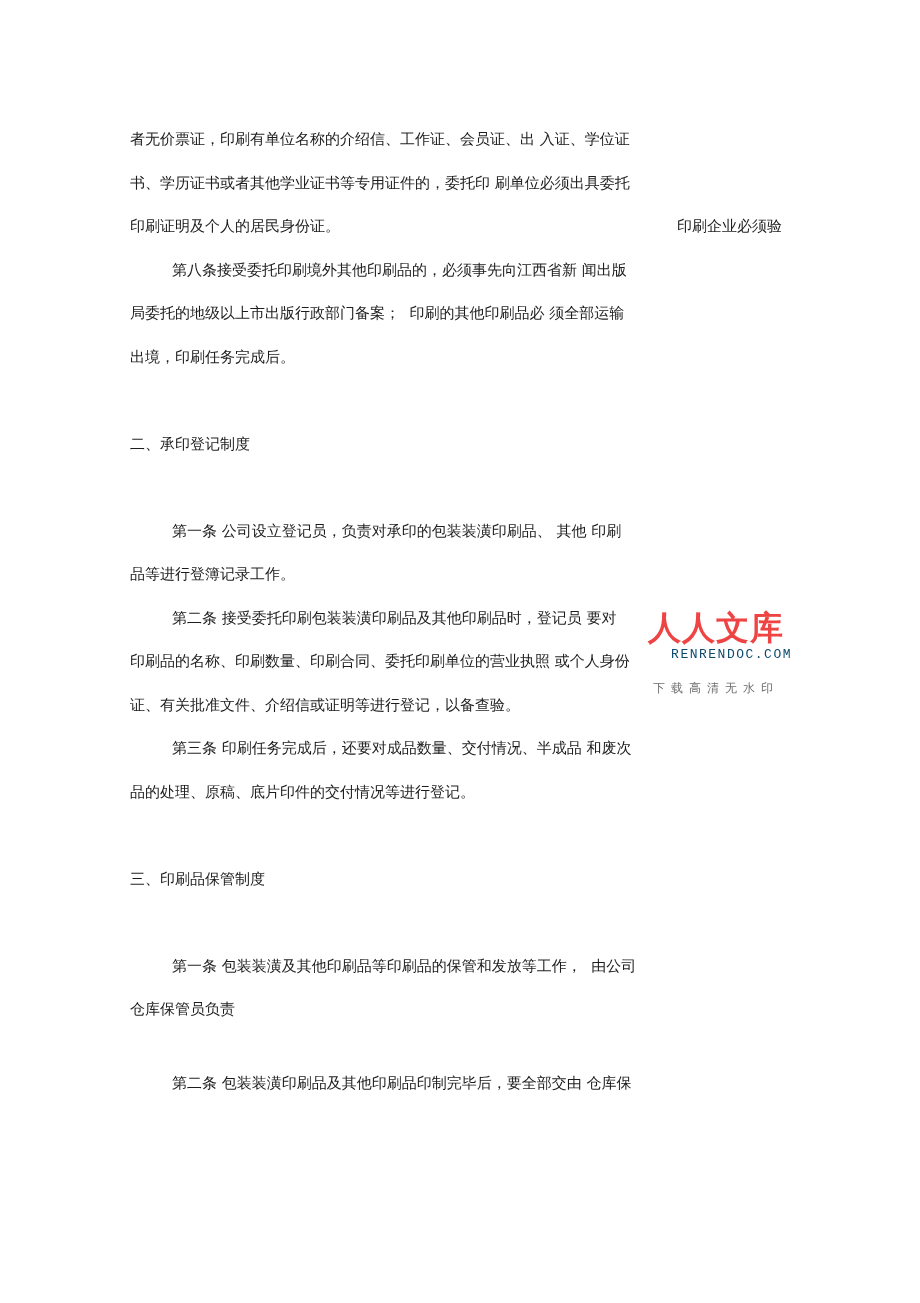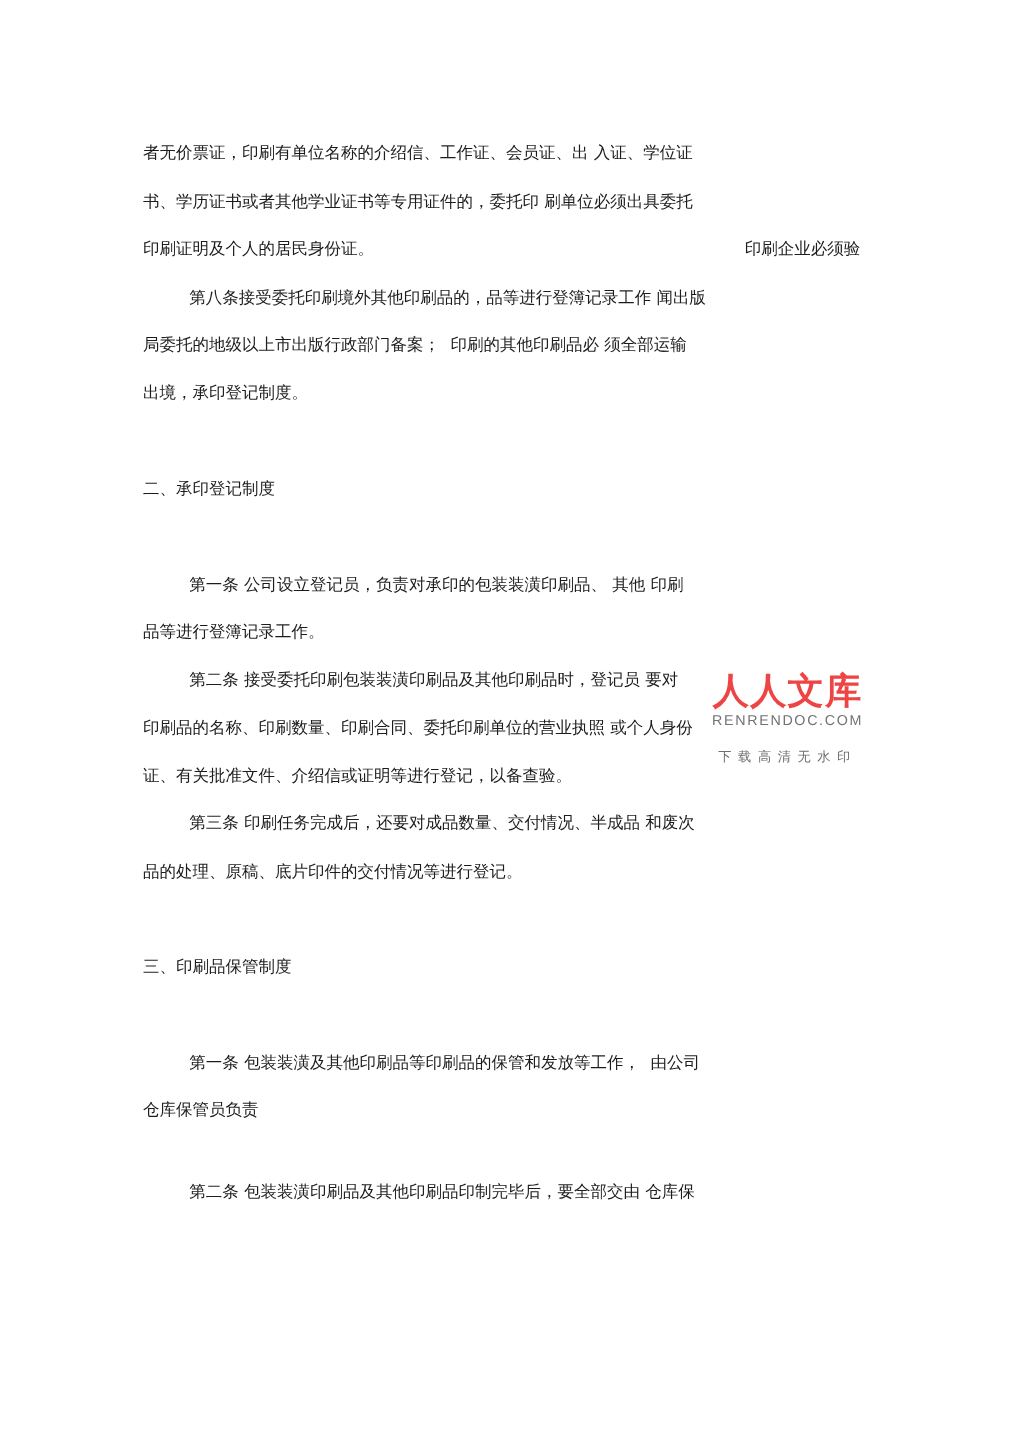--- a/index.html
+++ b/index.html
@@ -57,26 +57,27 @@
   }
   .wm-brand {
     font-family: "DejaVu Serif", "Liberation Serif", serif;
     font-size: 33px;
     font-weight: 700;
     letter-spacing: 1px;
     color: #ef4444;
     line-height: 36px;
   }
   .wm-domain {
-    font-family: Liberation Sans, sans-serif;
+    font-family: Liberation Mono, monospace;
     font-size: 13px;
     letter-spacing: 1.5px;
-    color: #737373;
+    color: #0c4a6e;
     line-height: 14px;
     margin-top: 2px;
+    text-align: right;
   }
   .wm-tagline {
     font-family: "DejaVu Sans", "Liberation Sans", sans-serif;
     font-size: 12px;
     letter-spacing: 6px;
     color: #6e6e6e;
     line-height: 14px;
     margin-top: 19px;
   }
 </style>
@@ -87,23 +88,23 @@
 
   <div class="doc">
 
     <div class="line">者无价票证，印刷有单位名称的介绍信、工作证、会员证、出 入证、学位证</div>
     <div class="line">书、学历证书或者其他学业证书等专用证件的，委托印 刷单位必须出具委托</div>
     <div class="line split">
       <span>印刷证明及个人的居民身份证。</span>
       <span>印刷企业必须验</span>
     </div>
 
-    <div class="line indent">第八条接受委托印刷境外其他印刷品的，品等进行登簿记录工作 闻出版</div>
+    <div class="line indent">第八条接受委托印刷境外其他印刷品的，必须事先向江西省新 闻出版</div>
     <div class="line">局委托的地级以上市出版行政部门备案；  印刷的其他印刷品必 须全部运输</div>
-    <div class="line">出境，承印登记制度。</div>
+    <div class="line">出境，印刷任务完成后。</div>
 
     <div class="heading">二、承印登记制度</div>
 
     <div class="line indent">第一条 公司设立登记员，负责对承印的包装装潢印刷品、 其他 印刷</div>
     <div class="line">品等进行登簿记录工作。</div>
 
     <div class="line indent">第二条 接受委托印刷包装装潢印刷品及其他印刷品时，登记员 要对</div>
     <div class="line">印刷品的名称、印刷数量、印刷合同、委托印刷单位的营业执照 或个人身份</div>
     <div class="line">证、有关批准文件、介绍信或证明等进行登记，以备查验。</div>
 

